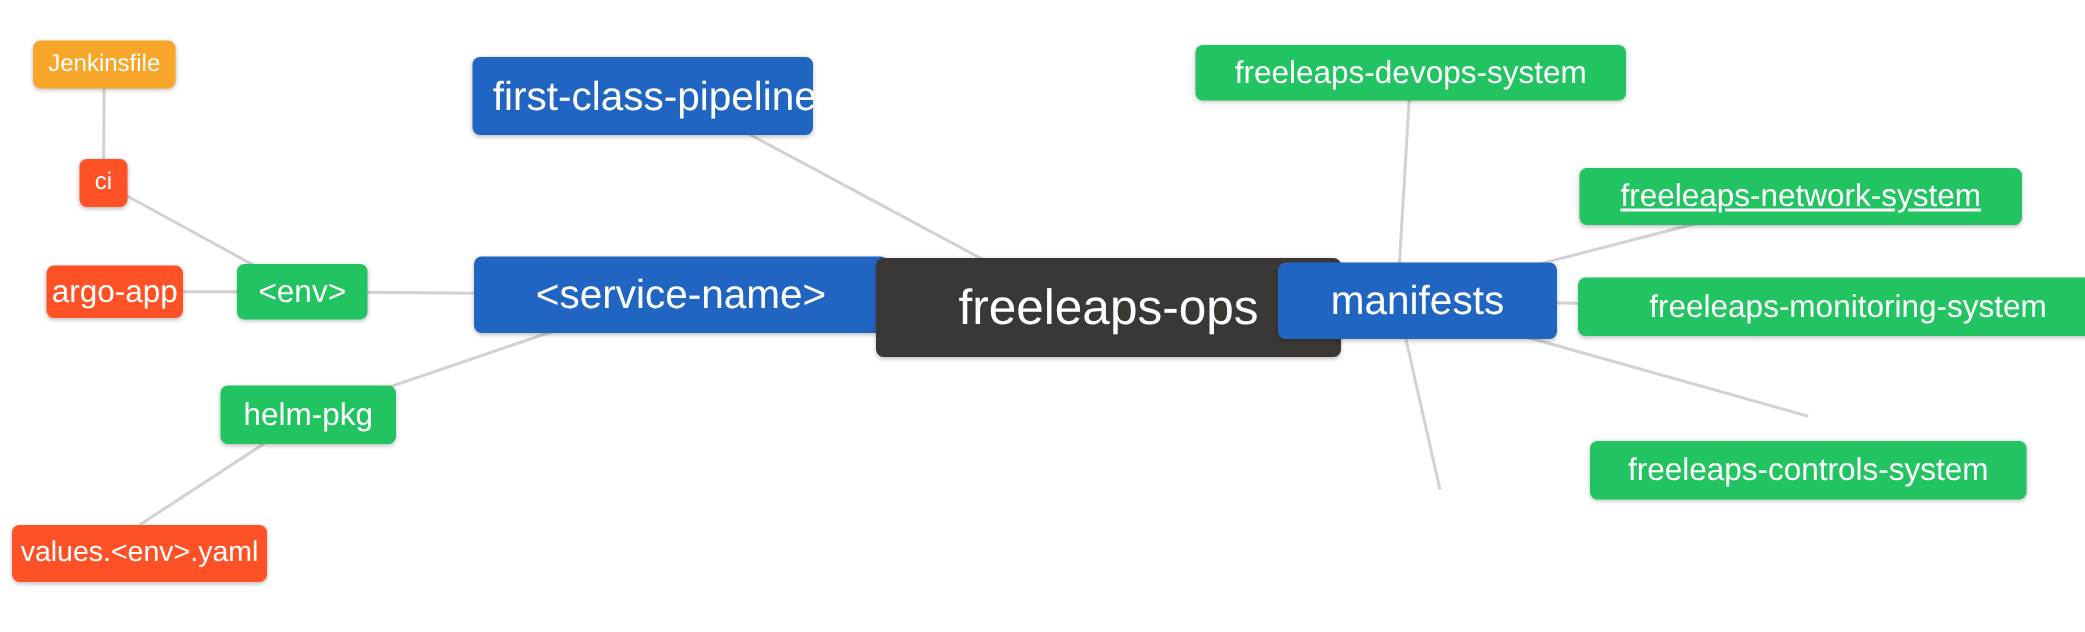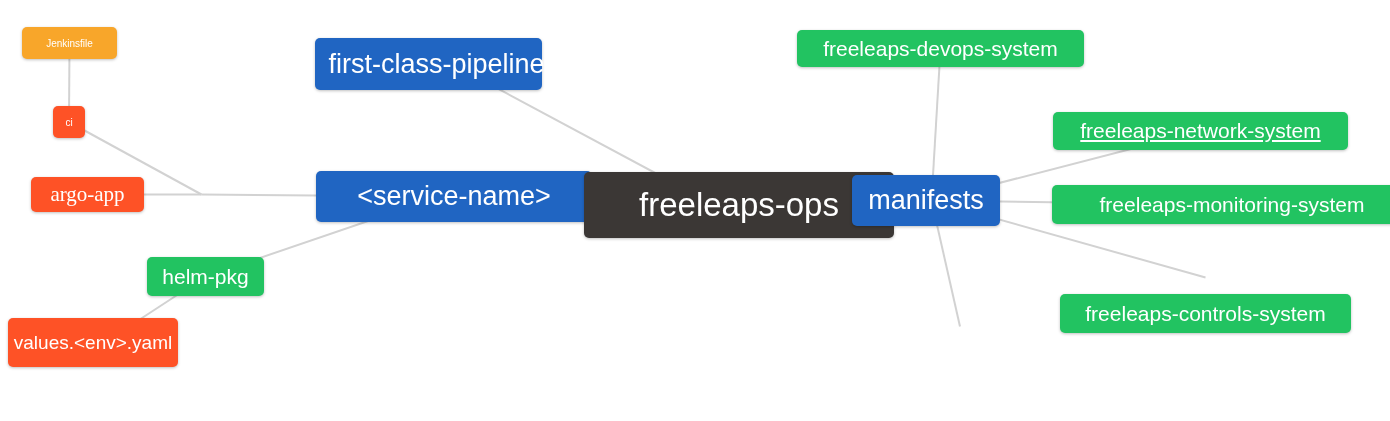--- a/index.html
+++ b/index.html
@@ -27,37 +27,37 @@
     display: flex;
     align-items: center;
     justify-content: center;
     color: #ffffff;
     white-space: nowrap;
     border-radius: 5px;
     box-shadow: 0 1px 3px rgba(0,0,0,0.25);
     cursor: default;
     box-sizing: border-box;
   }
-  .fs-sm { font-size: 10px; }
+  .fs-sm { font-size: 16px; }
   .fs-md { font-size: 21px; }
   .fs-lg { font-size: 27px; }
   .fs-xl { font-size: 33px; }
   .fs-values { font-size: 19px; }
 
   
   .p-jenkinsfile { left: 22px;  top: 27px;  width: 95px;  height: 32px; }
   .p-ci          { left: 53px;  top: 106px; width: 32px;  height: 32px; }
-  .p-argo-app    { left: 31px;  top: 177px; width: 113px;  height: 35px; font-family: Liberation Serif, serif; }
+  .p-argo-app    { left: 31px;  top: 177px; width: 91px;  height: 35px; }
   .p-env         { left: 158px; top: 176px; width: 87px;  height: 37px; }
   .p-helm-pkg    { left: 147px; top: 257px; width: 117px; height: 39px; }
-  .p-values      { left: 8px;   top: 318px; width: 170px; height: 49px; }
+  .p-values      { left: 8px;   top: 350px; width: 170px; height: 38px; }
   .p-fcp         { left: 315px; top: 38px;  width: 227px; height: 52px; padding-left: 16px; }
   .p-service     { left: 316px; top: 171px; width: 276px; height: 51px; }
   .p-ops         { left: 584px; top: 172px; width: 310px; height: 66px; }
-  .p-manifests   { left: 852px; top: 175px; width: 148px; height: 51px; }
+  .p-manifests   { left: 852px; top: 175px; width: 186px; height: 51px; }
   .p-devops      { left: 797px; top: 30px;  width: 287px; height: 37px; }
   .p-network     { left: 1053px;top: 112px; width: 295px; height: 38px; text-decoration: underline; }
   .p-monitoring  { left: 1052px;top: 185px; width: 360px; height: 39px; }
   .p-controls    { left: 1060px;top: 258px; width: 291px; height: 39px; margin-top: 36px; }
   .p-storage     { left: 815px; top: 307px; width: 290px; height: 39px; }
 </style>
 </head>
 <body>
 
 <div class="canvas">
@@ -78,20 +78,21 @@
       <line x1="931.5" y1="200.5" x2="1205.5" y2="277.5" stroke="#D2D2D2" stroke-width="2"></line>
       <line x1="931.5" y1="200.5" x2="960" y2="326.5" stroke="#D2D2D2" stroke-width="2"></line>
     </svg>
 
   <div class="node p-jenkinsfile fs-sm" style="background-color: rgb(248, 166, 42);">Jenkinsfile</div>
 
   <div class="node p-ci fs-sm" style="background-color: rgb(254, 82, 38);">ci</div>
 
   <div class="node p-argo-app fs-md" style="background-color: rgb(254, 82, 38);">argo-app</div>
 
+  <div class="node p-env fs-md" style="background-color: rgb(34, 195, 97);">&lt;env&gt;</div>
 
   <div class="node p-helm-pkg fs-md" style="background-color: rgb(34, 195, 97);">helm-pkg</div>
 
   <div class="node p-values fs-values" style="background-color: rgb(254, 82, 38);">values.&lt;env&gt;.yaml</div>
 
   <div class="node p-fcp fs-lg" style="background-color: rgb(32, 101, 194);">first-class-pipeline</div>
 
   <div class="node p-service fs-lg" style="background-color: rgb(32, 101, 194);">&lt;service-name&gt;</div>
 
   <div class="node p-ops fs-xl" style="background-color: rgb(59, 55, 53);">freeleaps-ops</div>

